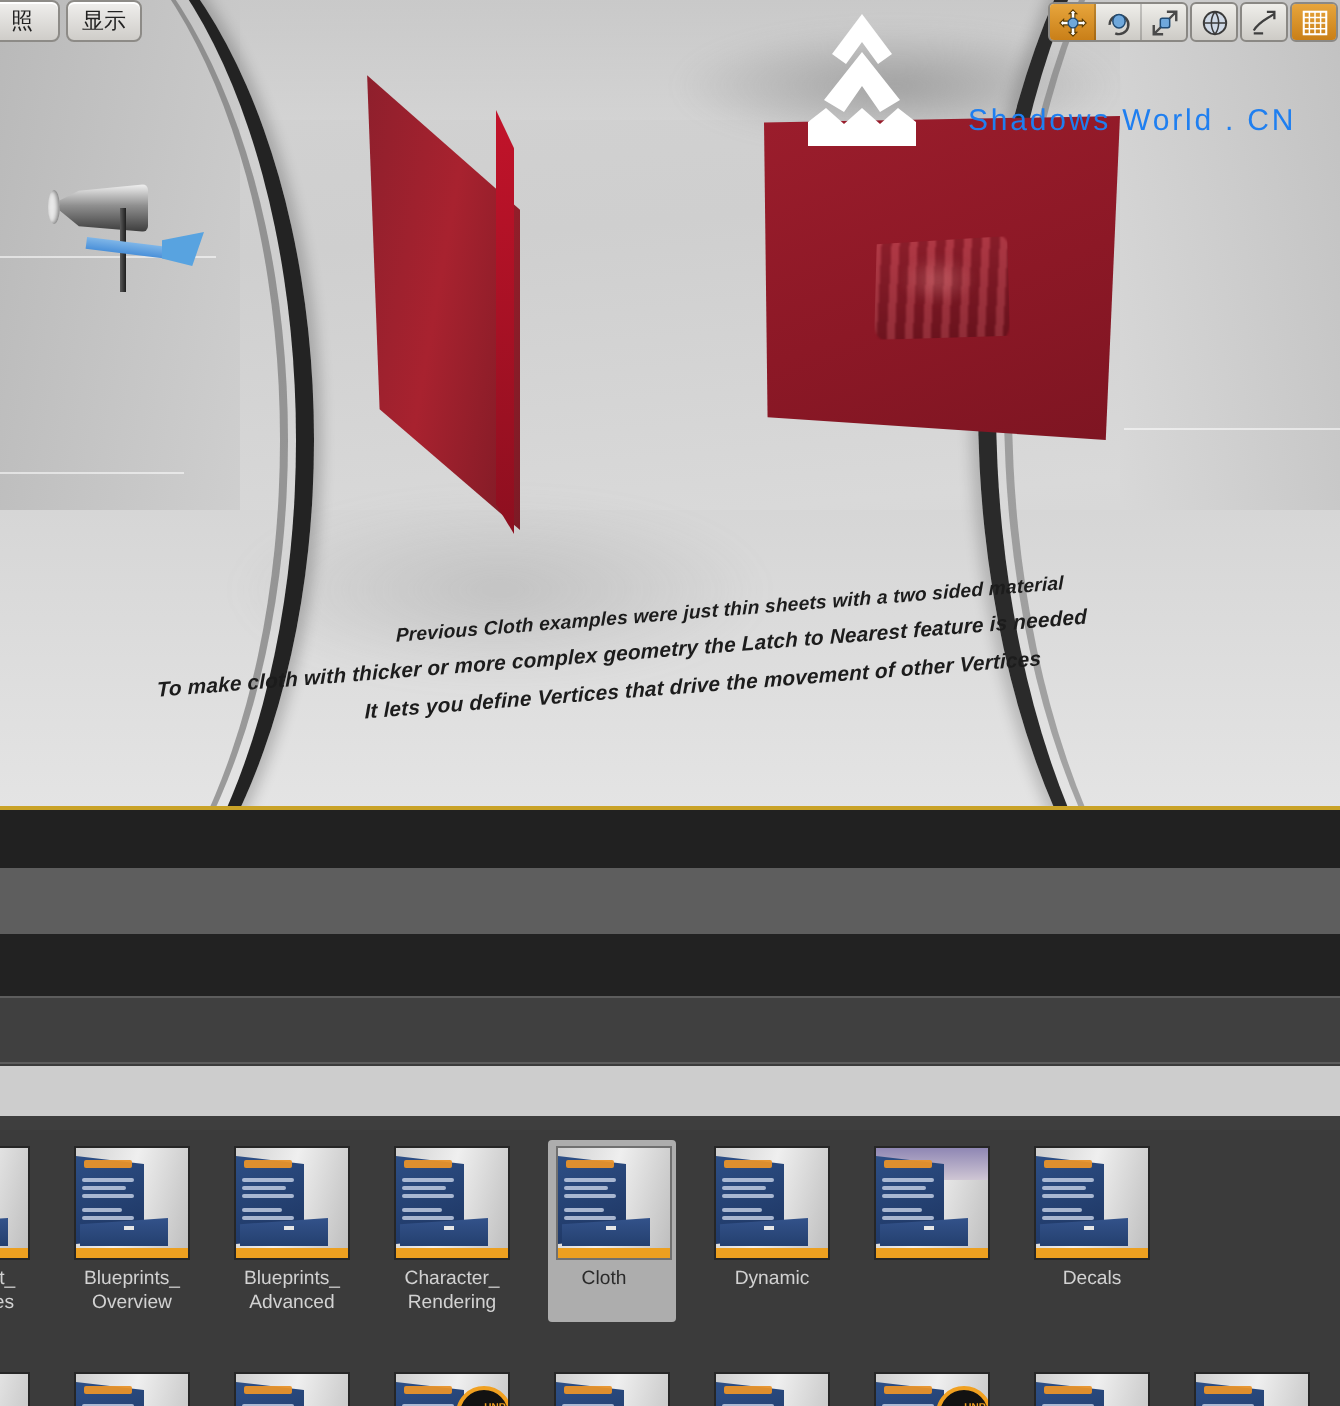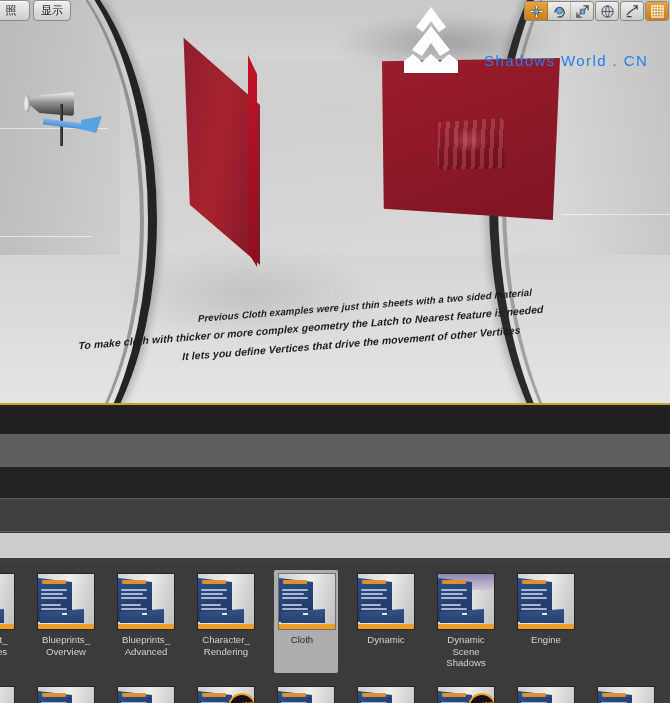--- a/index.html
+++ b/index.html
@@ -395,41 +395,40 @@
               <div class="t-txt" style="top:23px"></div>
               <div class="t-txt" style="top:30px;width:20px"></div>
               <div class="t-txt" style="top:34px"></div>
               <div class="t-floor"></div>
               <div class="t-dot"></div>
               <div class="t-ue"></div>
               <div class="t-unr"></div>
               <div class="t-unr-l">UNR</div>
               <div class="t-bar"></div>
             </div>
-            <div class="tlabel">Dynamic Scene Shadows</div>
-          </div>
-          <div class="tile">
-            <div class="thumb plain">
-              <div class="t-room"></div>
-              <div class="t-sky"></div>
-              <div class="t-panel"></div>
-              <div class="t-title"></div>
-              <div class="t-txt" style="top:15px"></div>
-              <div class="t-txt" style="top:19px;width:22px"></div>
-              <div class="t-txt" style="top:23px"></div>
-              <div class="t-txt" style="top:30px;width:20px"></div>
-              <div class="t-txt" style="top:34px"></div>
-              <div class="t-floor"></div>
-              <div class="t-dot"></div>
-              <div class="t-ue"></div>
-              <div class="t-unr"></div>
-              <div class="t-unr-l">UNR</div>
-              <div class="t-bar"></div>
-            </div>
-            <div class="tlabel">Engine</div>
+          </div>
+          <div class="tile">
+            <div class="thumb plain">
+              <div class="t-room"></div>
+              <div class="t-sky"></div>
+              <div class="t-panel"></div>
+              <div class="t-title"></div>
+              <div class="t-txt" style="top:15px"></div>
+              <div class="t-txt" style="top:19px;width:22px"></div>
+              <div class="t-txt" style="top:23px"></div>
+              <div class="t-txt" style="top:30px;width:20px"></div>
+              <div class="t-txt" style="top:34px"></div>
+              <div class="t-floor"></div>
+              <div class="t-dot"></div>
+              <div class="t-ue"></div>
+              <div class="t-unr"></div>
+              <div class="t-unr-l">UNR</div>
+              <div class="t-bar"></div>
+            </div>
+            <div class="tlabel">Decals</div>
           </div>
         </div>
       <div class="strip-row" id="row2" style="top:118px;left:-46px;">
           <div class="tile">
             <div class="thumb plain">
               <div class="t-room"></div>
               <div class="t-sky"></div>
               <div class="t-unr"></div>
               <div class="t-unr-l">UNR</div>
             </div>

